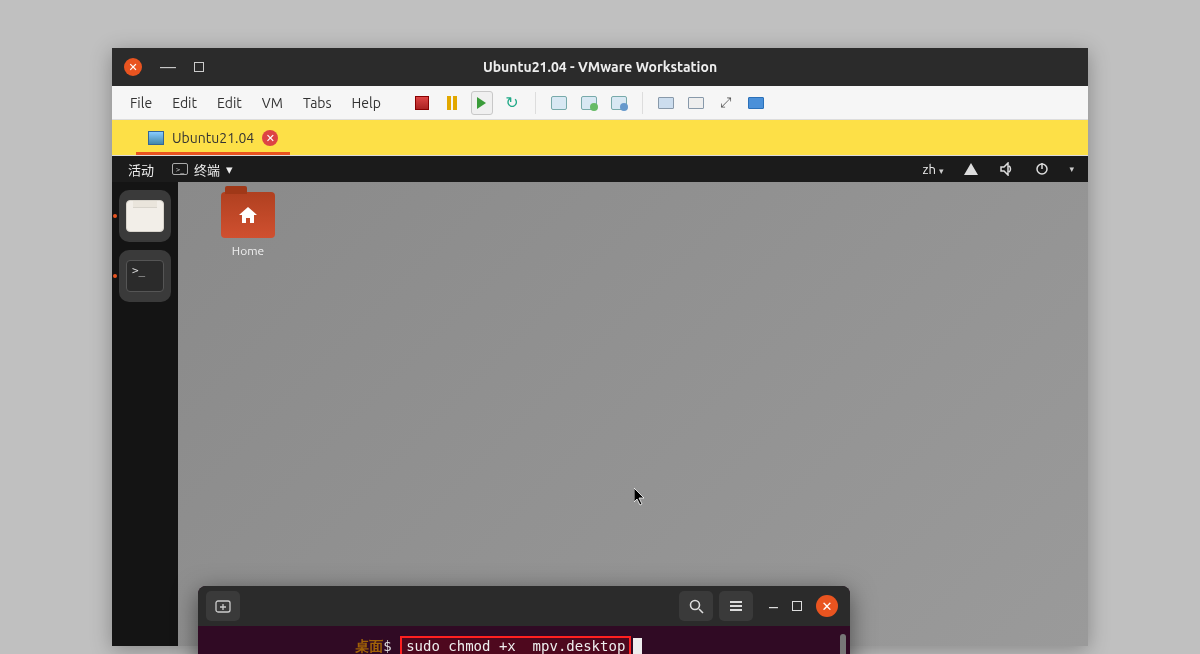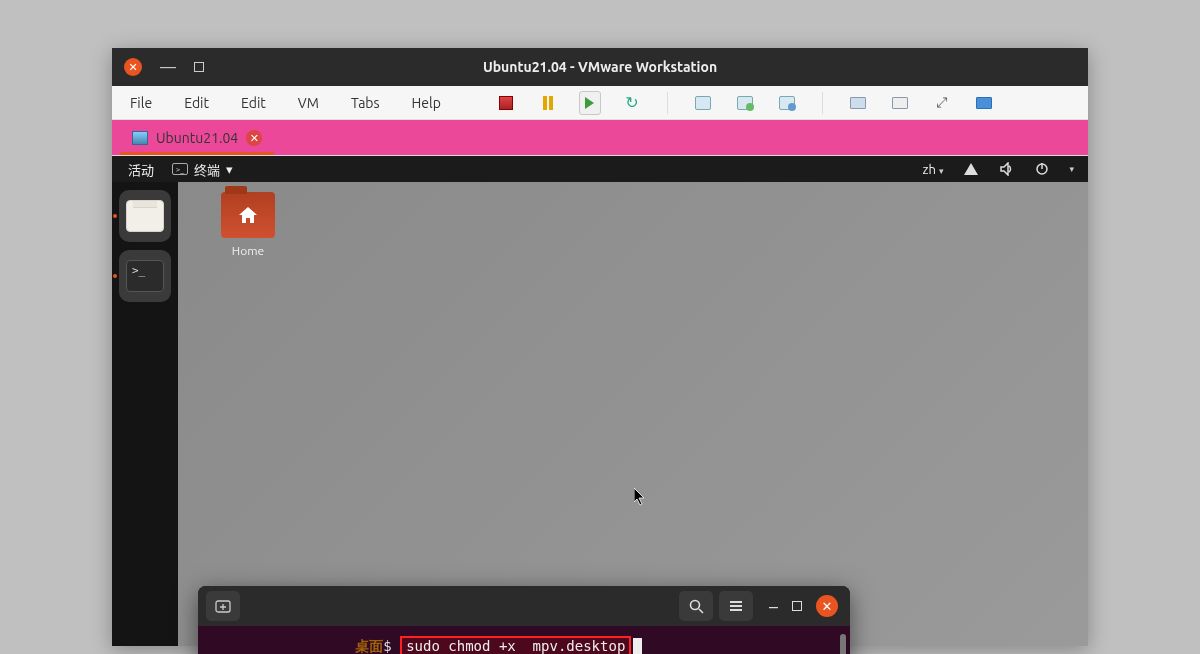--- a/index.html
+++ b/index.html
@@ -50,21 +50,21 @@
     font-size: 14px;
     color: #eee;
     pointer-events: none;
   }
   .menubar {
     background: #f6f6f6;
     height: 34px;
     display: flex;
     align-items: center;
     padding: 0 10px;
-    gap: 16px;
+    gap: 4px;
     border-bottom: 1px solid #ddd;
     font-size: 14px;
     color: #333;
   }
   .menu-item { padding: 4px 8px; }
   .toolbar-gap { width: 12px; }
   .tb-btn {
     width: 22px; height: 22px;
     display: flex; align-items: center; justify-content: center;
     margin: 0 2px;
@@ -80,26 +80,26 @@
   }
   .ico-play-tri { width:0; height:0; border-left:9px solid #3a9c3a; border-top:6px solid transparent; border-bottom:6px solid transparent; }
   .ico-cycle { color:#2a8; font-size:16px; display:flex; align-items:center; }
   .ico-generic { width:16px; height:14px; background:#d8e8f3; border:1px solid #7aa; border-radius:2px; position:relative; }
   .ico-generic.b::after { content:""; position:absolute; right:-2px; bottom:-2px; width:8px; height:8px; background:#6b6; border-radius:50%; }
   .ico-generic.c::after { content:""; position:absolute; right:-2px; bottom:-2px; width:8px; height:8px; background:#69c; border-radius:50%; }
   .ico-fullscreen { font-size:14px; color:#555; }
   .ico-screen { width:16px; height:12px; background:#cde; border:1px solid #89a; border-radius:1px; }
   .ico-screen2 { width:16px; height:12px; background:#4a90d9; border:1px solid #2a70b9; border-radius:1px; }
   .tabstrip {
-    background: #ec4899;
+    background: #fde047;
     height: 36px;
     border-bottom: 1px solid #ddd;
     display: flex;
     align-items: flex-end;
-    padding-left: 8px;
+    padding-left: 24px;
   }
   .vm-tab {
     display: flex;
     align-items: center;
     gap: 8px;
     padding: 8px 12px 6px;
     border-bottom: 3px solid #e95420;
     font-size: 14px;
     color: #333;
   }

